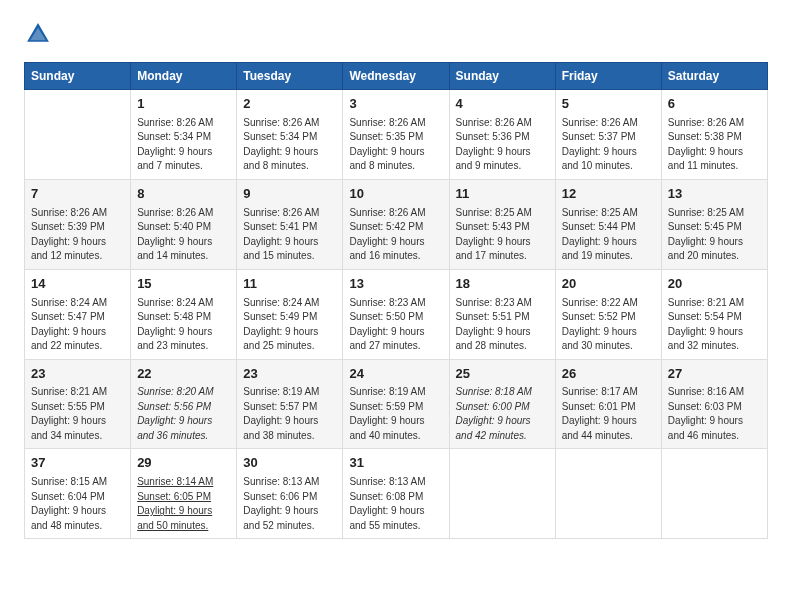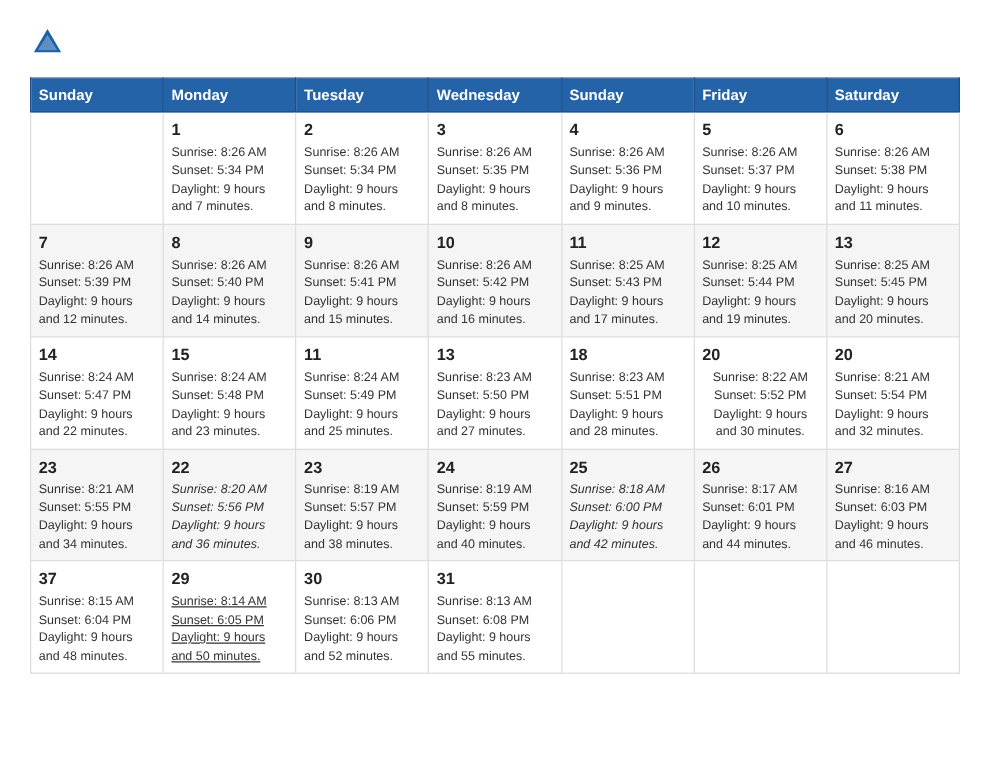--- a/index.html
+++ b/index.html
@@ -252,21 +252,21 @@
           </td>
           <td>
             <span class="day-num">18</span>
             <div class="cell-content" style="white-space: pre-line;">Sunrise: 8:23 AM
 Sunset: 5:51 PM
 Daylight: 9 hours
 and 28 minutes.</div>
           </td>
           <td>
             <span class="day-num">20</span>
-            <div class="cell-content" style="white-space: pre-line; text-align: center;">Sunrise: 8:22 AM
+            <div class="cell-content" style="white-space: pre-line;">Sunrise: 8:22 AM
 Sunset: 5:52 PM
 Daylight: 9 hours
 and 30 minutes.</div>
           </td>
           <td>
             <span class="day-num">20</span>
             <div class="cell-content" style="white-space: pre-line;">Sunrise: 8:21 AM
 Sunset: 5:54 PM
 Daylight: 9 hours
 and 32 minutes.</div>

